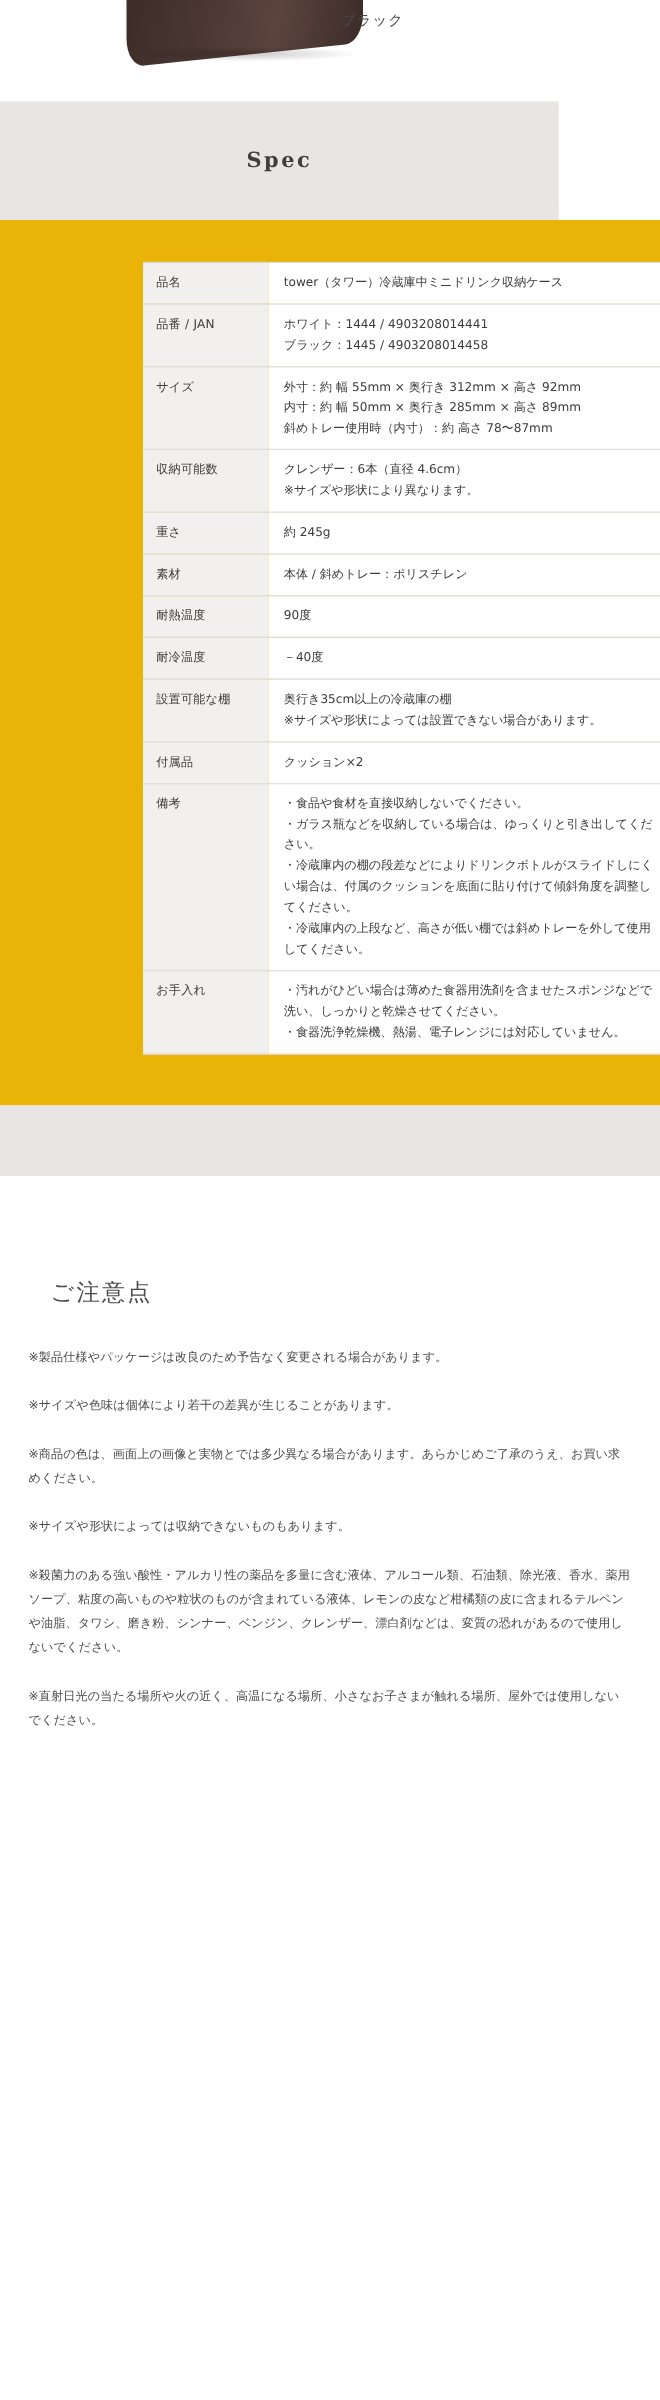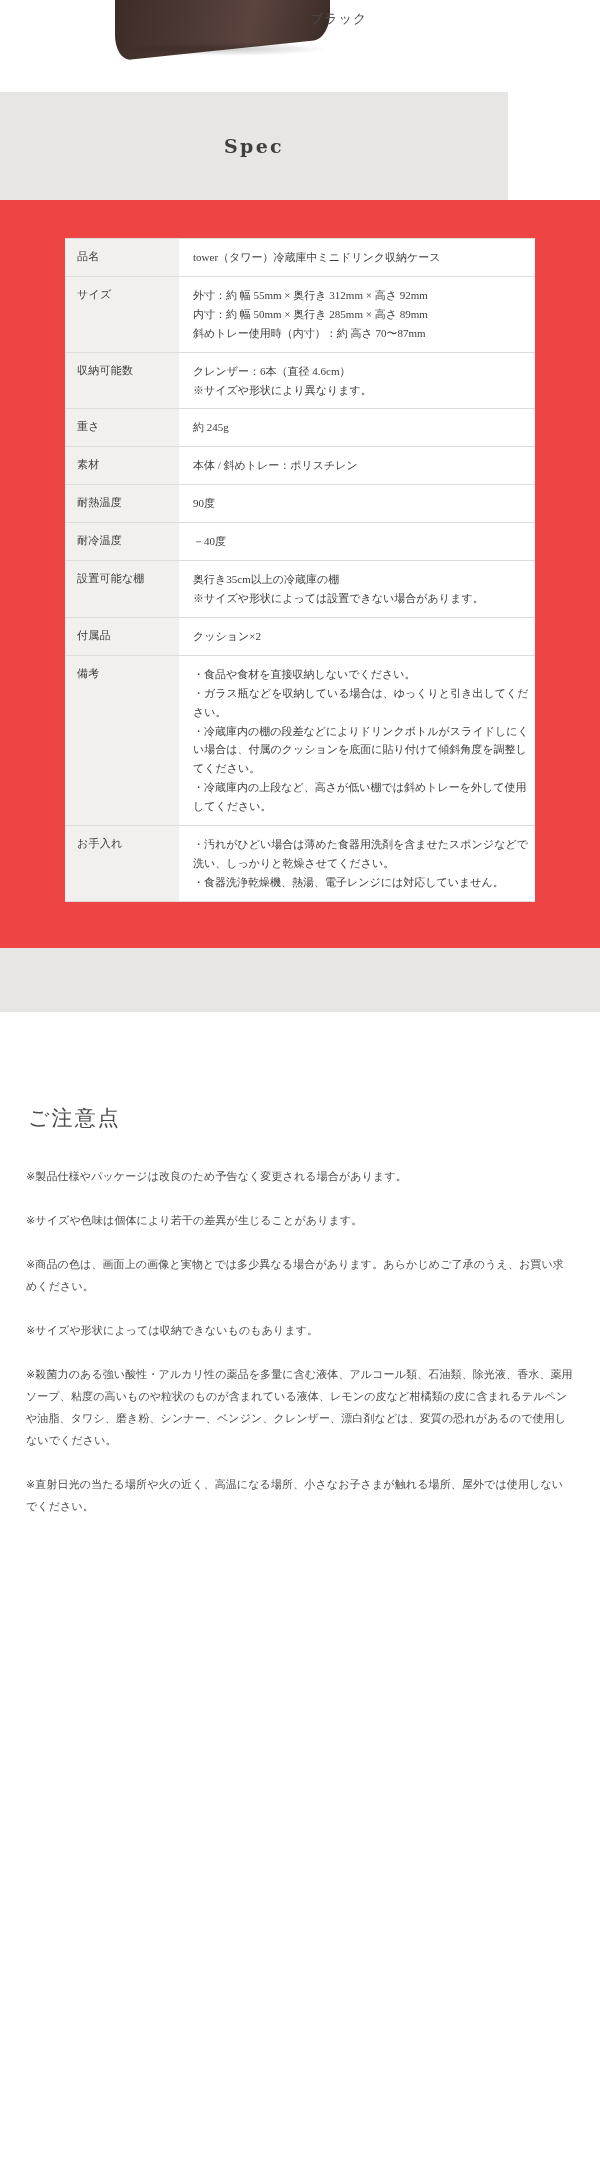--- a/index.html
+++ b/index.html
@@ -73,23 +73,23 @@
   .spec-title {
     font-size: 19px;
     color: #3f3f3f;
     letter-spacing: 0.12em;
     font-family: "DejaVu Serif", "Liberation Serif", serif;
   }
 
   
   .spec-wrap {
     padding: 38px 0 46px 0;
-    background: #ef4444;
+    background: #eab308;
     display: flex;
-    justify-content: center;
+    justify-content: flex-end;
   }
   table.spec {
     width: 470px;
     border-collapse: collapse;
     font-size: 11px;
     line-height: 1.72;
   }
   table.spec th,
   table.spec td {
     border-bottom: 1px solid #dcdcdc;
@@ -106,21 +106,20 @@
     width: 92px;
     background: #f1f0ef;
     color: #3c3c3c;
     letter-spacing: 0.02em;
   }
   table.spec td {
     background: #ffffff;
     color: #3c3c3c;
     padding-left: 14px;
     padding-right: 6px;
-    font-family: Liberation Serif, serif;
   }
   td .line { display: block; }
 
   
   .strip {
     width: 600px;
     height: 64px;
     background: #e8e6e5;
   }
   .gap-white {
@@ -132,21 +131,21 @@
   
   .notes {
     padding: 0 26px 70px 26px;
     background: #ffffff;
   }
   .notes-title {
     font-size: 21px;
     color: #4b4b4b;
     letter-spacing: 0.1em;
     font-family: "DejaVu Serif", "Liberation Serif", serif;
-    margin: 0 0 34px 2px;
+    margin: 0 0 34px 20px;
     font-weight: normal;
   }
   .note {
     font-size: 11px;
     line-height: 2.0;
     color: #4a4a4a;
     margin: 0 0 22px 0;
     letter-spacing: 0.01em;
   }
 </style>
@@ -171,25 +170,32 @@
   <section class="spec-wrap">
     <table class="spec">
       <tbody>
           <tr>
             <th>品名</th>
             <td>
               <span class="line">tower（タワー）冷蔵庫中ミニドリンク収納ケース</span>
             </td>
           </tr>
           <tr>
+            <th>品番 / JAN</th>
+            <td>
+              <span class="line">ホワイト：1444 / 4903208014441</span>
+              <span class="line">ブラック：1445 / 4903208014458</span>
+            </td>
+          </tr>
+          <tr>
             <th>サイズ</th>
             <td>
               <span class="line">外寸：約 幅 55mm × 奥行き 312mm × 高さ 92mm</span>
               <span class="line">内寸：約 幅 50mm × 奥行き 285mm × 高さ 89mm</span>
-              <span class="line">斜めトレー使用時（内寸）：約 高さ 70〜87mm</span>
+              <span class="line">斜めトレー使用時（内寸）：約 高さ 78〜87mm</span>
             </td>
           </tr>
           <tr>
             <th>収納可能数</th>
             <td>
               <span class="line">クレンザー：6本（直径 4.6cm）</span>
               <span class="line">※サイズや形状により異なります。</span>
             </td>
           </tr>
           <tr>

